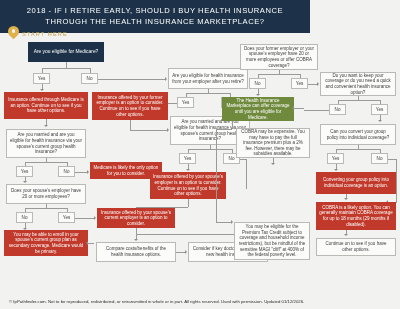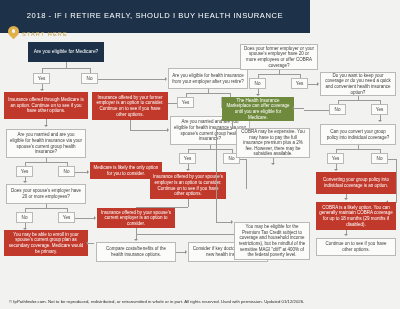--- a/index.html
+++ b/index.html
@@ -79,20 +79,21 @@
     font-size:4.3px; color:#2b2b2b; padding-left:9px;
     border-top:0px;
   }
 </style>
 </head>
 <body>
 
 <div id="header">
   <div class="ttl">
     <span>2018 - IF I RETIRE EARLY, SHOULD I BUY HEALTH INSURANCE</span><br>
+    <span>THROUGH THE HEALTH INSURANCE MARKETPLACE?</span>
   </div>
 </div>
 
 <div id="start-wrap">
   <div class="pin"></div>
   <div id="start-label">START HERE</div>
 </div>
 
 <div class="node navy" style="left:28px; top:42px; width:76px; height:20px;">
   <span>Are you eligible for Medicare?</span>

